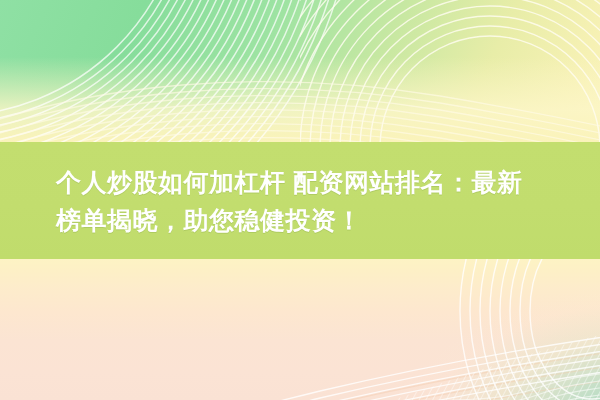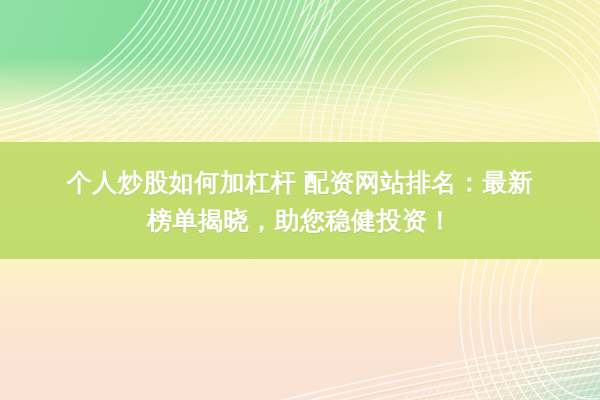--- a/index.html
+++ b/index.html
@@ -86,21 +86,21 @@
     display: flex;
     align-items: center;
     justify-content: center;
   }
 
   .headline {
     width: 496px;
     margin: 0;
     padding: 0 4px;
     box-sizing: border-box;
-    text-align: center;
+    text-align: left;
     color: #ffffff;
     font-family: "Liberation Sans", "DejaVu Sans", sans-serif;
     font-weight: 700;
     font-size: 25px;
     line-height: 38px;
     letter-spacing: 0.5px;
     white-space: normal;
     word-break: break-all;
     text-shadow: 0 1px 0 rgba(120,150,60,0.25);
   }

